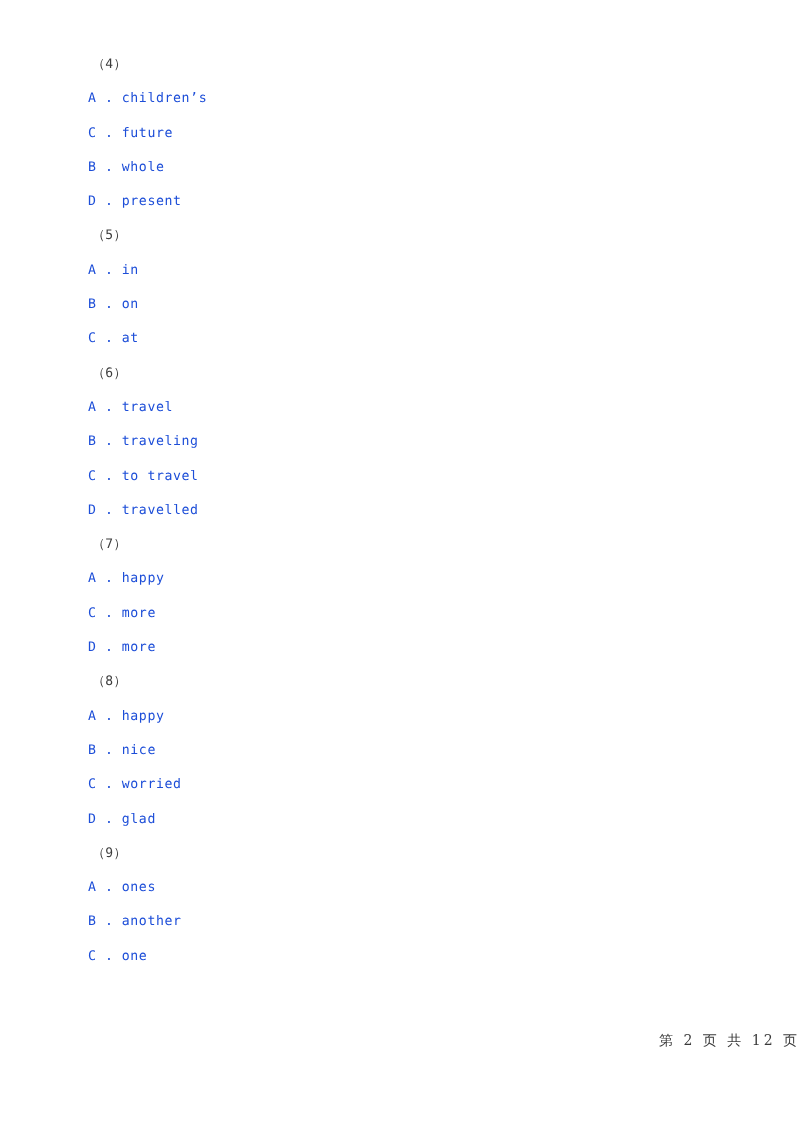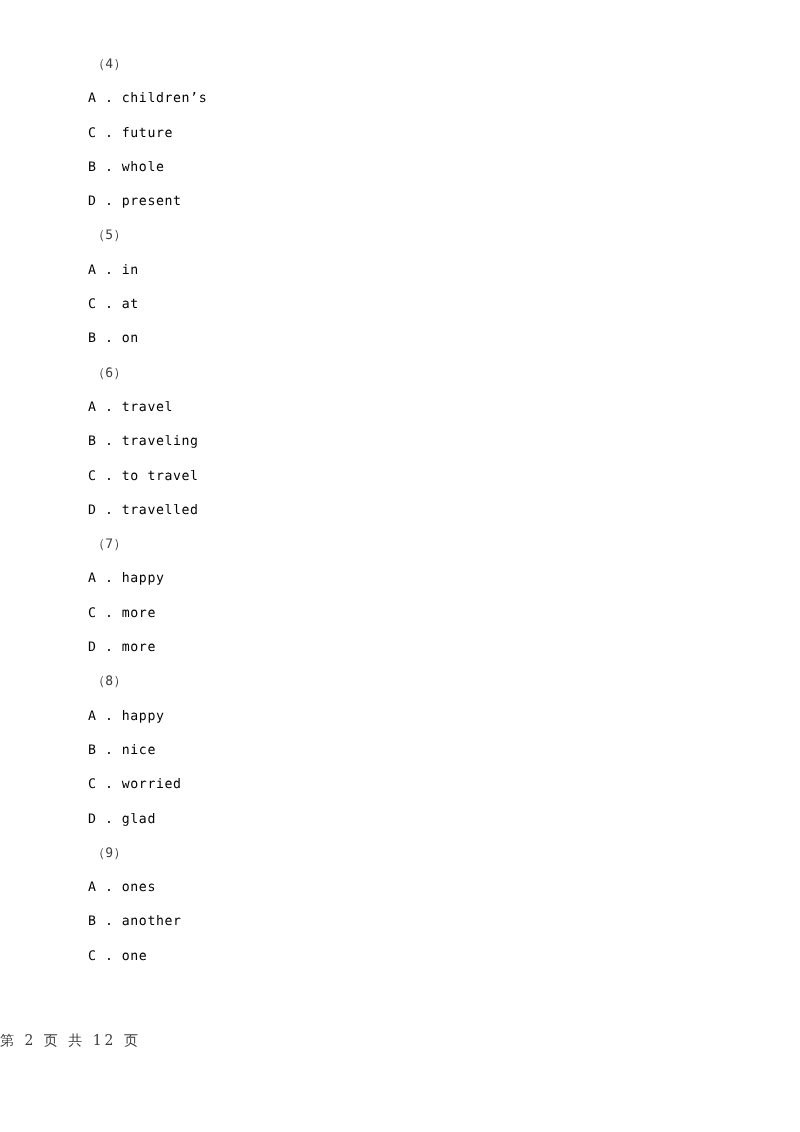--- a/index.html
+++ b/index.html
@@ -47,42 +47,42 @@
 
   .group-label {
     padding-left: 92px;
     font-size: 13px;
     letter-spacing: 0.3px;
     color: #3d3d3d;
   }
 
   .option {
     padding-left: 88px;
-    color: #000000;
+    color: #1d4ed8;
   }
 
   .option .opt-key {
     letter-spacing: 0.5px;
   }
 
   .option .opt-sep {
     letter-spacing: 0.5px;
   }
 
   .option .opt-text {
     letter-spacing: 0.6px;
   }
 
   
   #footer {
     position: absolute;
-    left: 0;
+    left: 12px;
     top: 1030px;
     width: 788px;
-    text-align: left;
+    text-align: right;
   }
 
   #footer .footer-text {
     display: inline-block;
     font-family: "DejaVu Serif", "Liberation Serif", serif;
     font-size: 14px;
     letter-spacing: 3px;
     color: #3a3a3a;
     white-space: pre;
   }
@@ -96,22 +96,22 @@
       <div class="qgroup">
         <div class="line group-label">（4）</div>
         <div class="line option"><span class="opt-key">A</span><span class="opt-sep"> . </span><span class="opt-text">children’s</span></div>
         <div class="line option"><span class="opt-key">C</span><span class="opt-sep"> . </span><span class="opt-text">future</span></div>
         <div class="line option"><span class="opt-key">B</span><span class="opt-sep"> . </span><span class="opt-text">whole</span></div>
         <div class="line option"><span class="opt-key">D</span><span class="opt-sep"> . </span><span class="opt-text">present</span></div>
       </div>
       <div class="qgroup">
         <div class="line group-label">（5）</div>
         <div class="line option"><span class="opt-key">A</span><span class="opt-sep"> . </span><span class="opt-text">in</span></div>
+        <div class="line option"><span class="opt-key">B</span><span class="opt-sep"> . </span><span class="opt-text">on</span></div>
         <div class="line option"><span class="opt-key">C</span><span class="opt-sep"> . </span><span class="opt-text">at</span></div>
-        <div class="line option"><span class="opt-key">B</span><span class="opt-sep"> . </span><span class="opt-text">on</span></div>
       </div>
       <div class="qgroup">
         <div class="line group-label">（6）</div>
         <div class="line option"><span class="opt-key">A</span><span class="opt-sep"> . </span><span class="opt-text">travel</span></div>
         <div class="line option"><span class="opt-key">B</span><span class="opt-sep"> . </span><span class="opt-text">traveling</span></div>
         <div class="line option"><span class="opt-key">C</span><span class="opt-sep"> . </span><span class="opt-text">to travel</span></div>
         <div class="line option"><span class="opt-key">D</span><span class="opt-sep"> . </span><span class="opt-text">travelled</span></div>
       </div>
       <div class="qgroup">
         <div class="line group-label">（7）</div>

